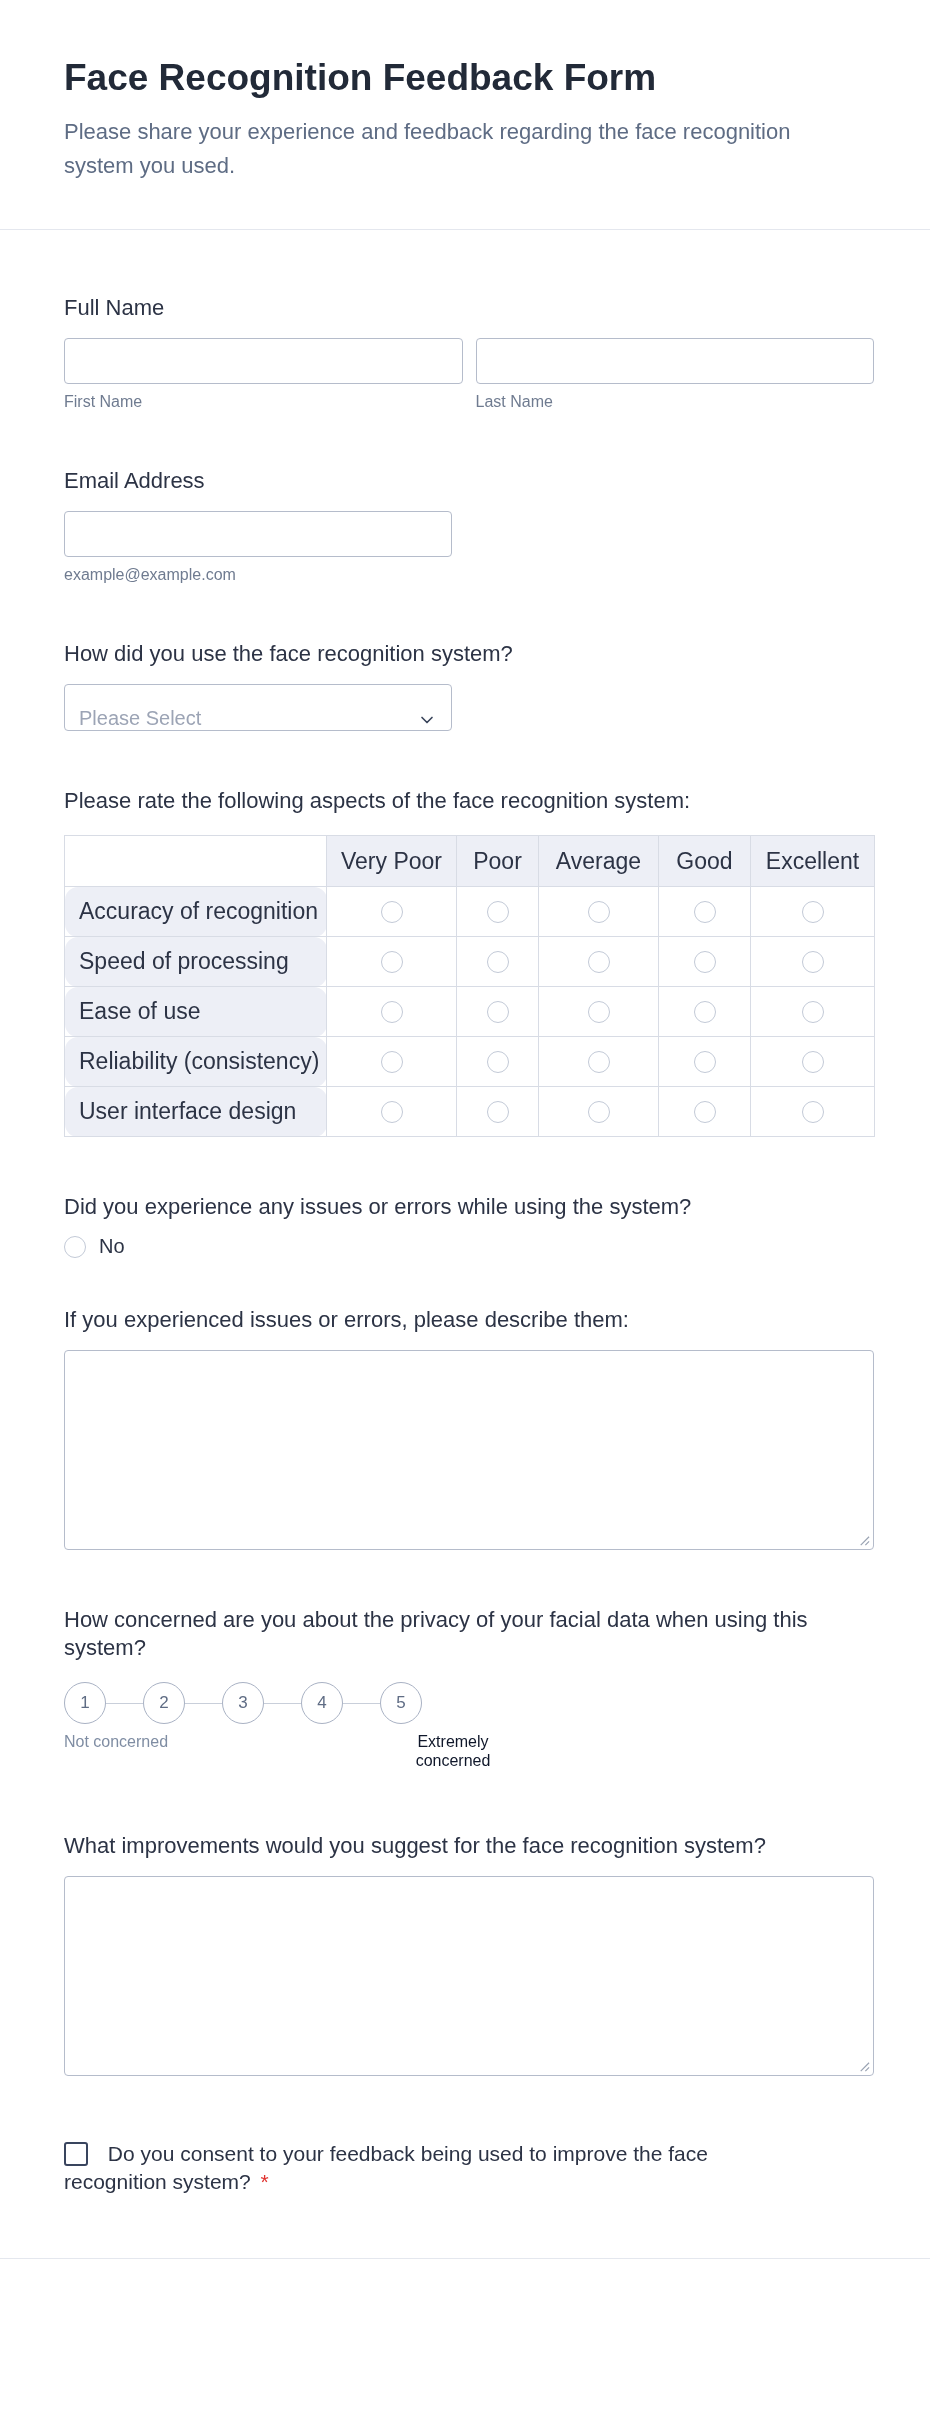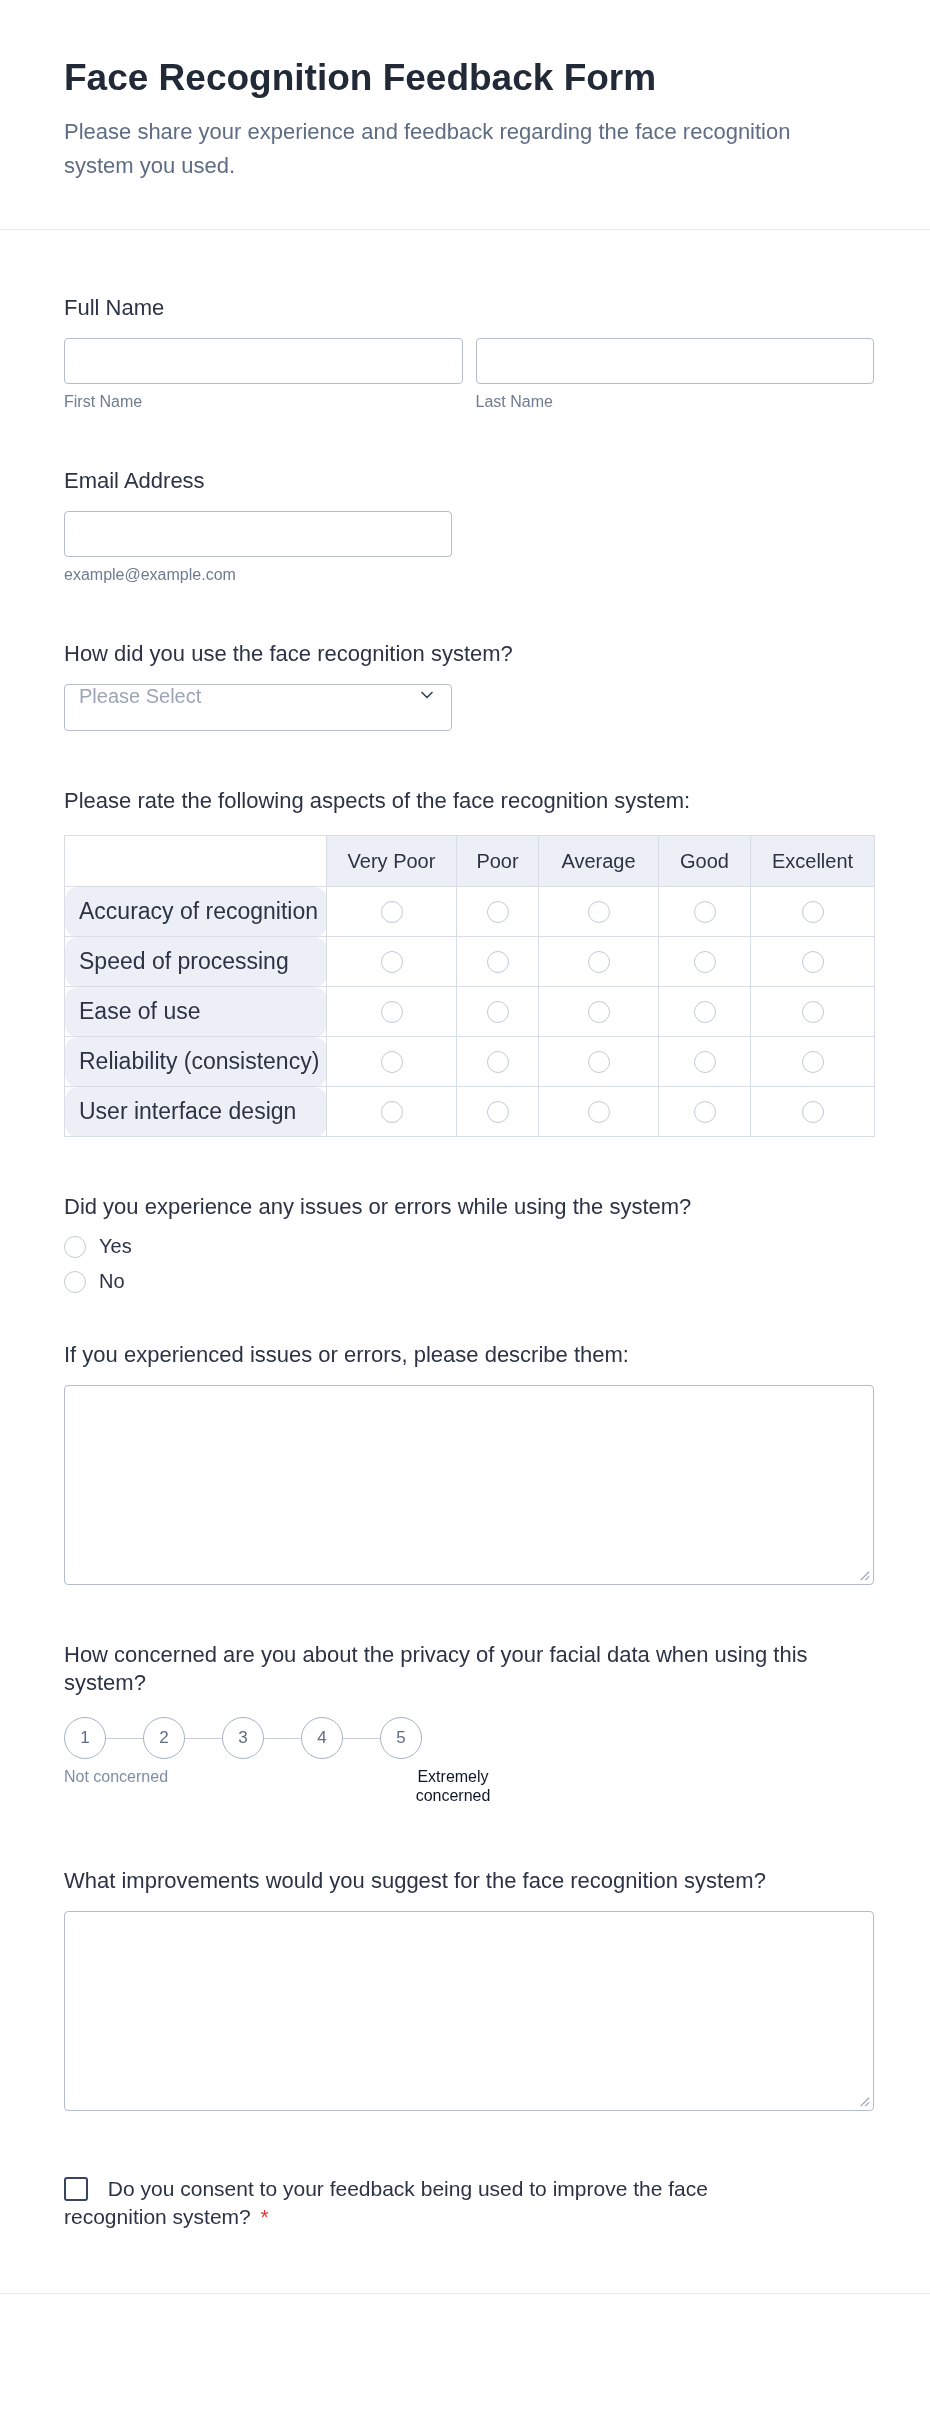--- a/index.html
+++ b/index.html
@@ -63,42 +63,42 @@
 
   
   .select-box {
     margin-top: 16px;
     width: 388px;
     height: 47px;
     border: 1px solid #B5BCCB;
     border-radius: 4px;
     background: #fff;
     display: flex;
-    align-items: flex-start;
+    align-items: flex-end;
     justify-content: space-between;
     padding: 0 14px;
     cursor: pointer;
   }
   .select-placeholder { font-size: 20px; color: #9CA4B5; }
   .chevron { width: 20px; height: 20px; flex: 0 0 auto; }
 
   
   .matrix-table {
     margin-top: 20px;
     border-collapse: collapse;
     width: 810px;
     table-layout: fixed;
   }
   .matrix-table th, .matrix-table td {
     border: 1px solid #D8DCE5;
   }
   .matrix-table thead th {
     background: #EDEFF6;
     height: 51px;
-    font-size: 20px;
+    font-size: 23px;
     font-weight: 400;
     color: #2C3345;
     text-align: center;
   }
   .matrix-table thead th.corner { background: #ffffff; }
   .matrix-table tbody th {
     background: #EDEFF6;
     height: 50px;
     font-size: 23px;
     font-weight: 400;
@@ -297,24 +297,20 @@
       </tbody>
     </table>
   </div>
 
 
   <div class="question">
     <div class="q-label">Did you experience any issues or errors while using the system?</div>
     <div class="options-col">
       <div class="option-row">
         <span class="radio"></span>
-        <span class="option-label">Yes</span>
-      </div>
-      <div class="option-row">
-        <span class="radio"></span>
         <span class="option-label">No</span>
       </div>
     </div>
   </div>
 
   <div class="question" style="margin-top:48px">
     <div class="q-label">If you experienced issues or errors, please describe them:</div>
     <div class="ta-wrap">
       <textarea class="textarea" style=""></textarea>
       <svg class="resize-handle" viewBox="0 0 14 14">

